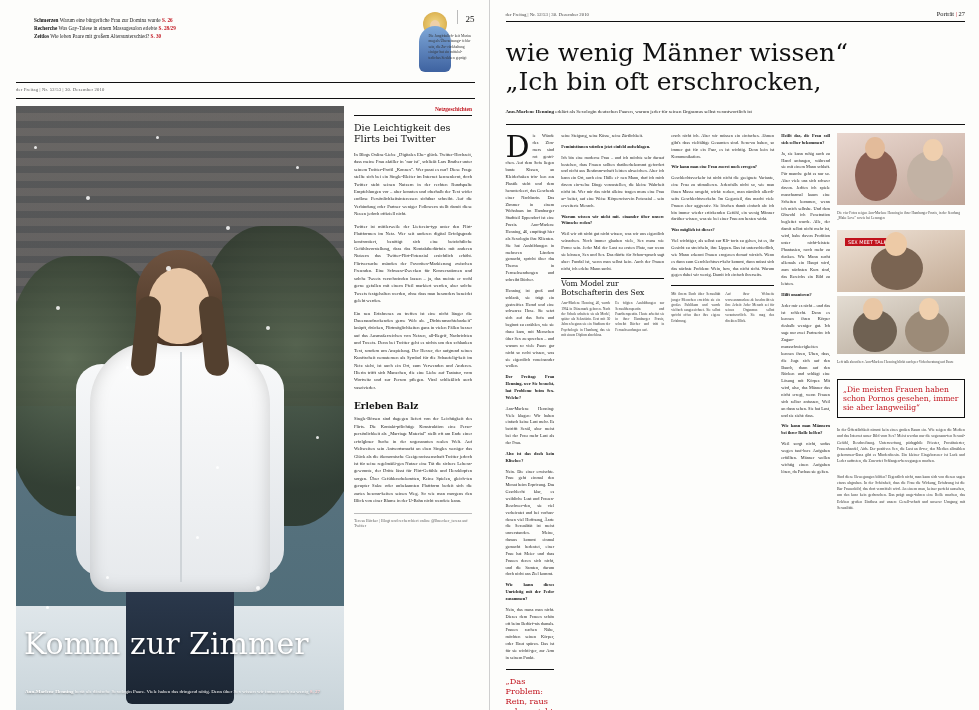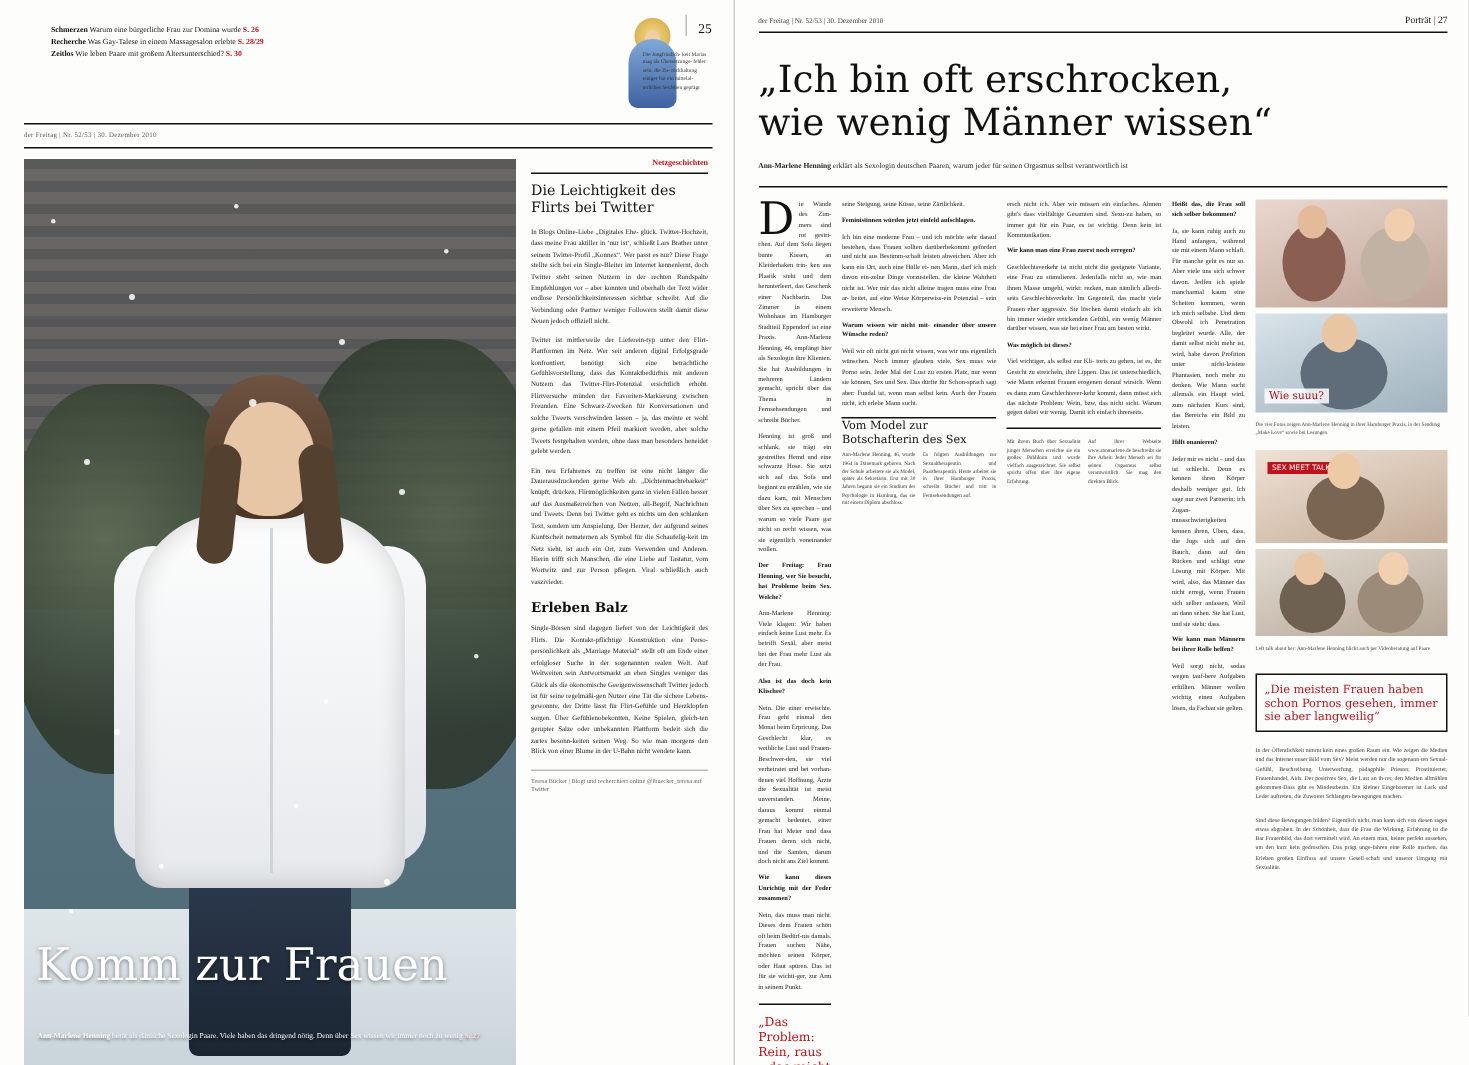--- a/index.html
+++ b/index.html
@@ -159,21 +159,21 @@
             <i style="left:300px;top:330px;width:3px;height:3px"></i>
             <i style="left:60px;top:380px;width:4px;height:4px"></i>
             <i style="left:180px;top:430px;width:3px;height:3px"></i>
             <i style="left:240px;top:480px;width:4px;height:4px"></i>
             <i style="left:30px;top:500px;width:3px;height:3px"></i>
             <i style="left:150px;top:160px;width:5px;height:5px"></i>
             <i style="left:200px;top:360px;width:3px;height:3px"></i>
             <i style="left:90px;top:470px;width:3px;height:3px"></i>
           </div>
           <div class="ptitle">
-            <span>Komm zur Frauen</span>
+            <span>Komm zur Zimmer</span>
           </div>
           <div class="pdeck">
             <b>Ann-Marlene Henning</b><span> berät als dänische Sexologin Paare. Viele haben das dringend nötig. Denn über Sex wissen wir immer noch zu wenig</span>
             <span class="pg">S. 27</span>
           </div>
 
         </div>
 
         <div class="lcol">
           <div class="kicker">Netzgeschichten</div>
@@ -196,22 +196,22 @@
       <div class="rtop">
         <div>der Freitag  |  Nr. 52/53  |  30. Dezember 2010</div>
         <div class="sect">
           <span>Porträt</span>
           <span style="color:#c0121c"> | </span>
           <span>27</span>
         </div>
       </div>
 
       <div class="headline">
+        <div>wie wenig Männer wissen“</div>
         <div>„Ich bin oft erschrocken,</div>
-        <div>wie wenig Männer wissen“</div>
       </div>
 
       <div class="standfirst">
         <b>Ann-Marlene Henning</b><span> erklärt als Sexologin deutschen Paaren, warum jeder für seinen Orgasmus selbst verantwortlich ist</span>
       </div>
 
       <div class="rgrid">
 
         <div class="rcol">
           <p class="dropcapwrap"><span class="dropcap">D</span><span>ie Wände des Zim- mers sind rot gestri- chen. Auf dem Sofa liegen bunte Kissen, an Kleiderhaken trin- ken aus Plastik steht und dem herunterleert, das Geschenk einer Nachbarin. Das Zimmer in einem Wohnhaus im Hamburger Stadtteil Eppendorf ist eine Praxis. Ann-Marlene Henning, 46, empfängt hier als Sexologin ihre Klienten. Sie hat Ausbildungen in mehreren Ländern gemacht, spricht über das Thema in Fernsehsendungen und schreibt Bücher.</span></p>
@@ -262,27 +262,20 @@
 
         <div class="photos">
           <div class="pic pc1">
             <div class="sil">
               <div class="b" style="left:18px;bottom:4px;width:42px;height:52px;background:#8a5f52"></div>
               <div class="b" style="left:28px;bottom:46px;width:20px;height:22px;background:#e3bb9a"></div>
               <div class="b" style="right:12px;bottom:4px;width:46px;height:50px;background:#c2b2a4"></div>
               <div class="b" style="right:22px;bottom:44px;width:20px;height:22px;background:#efcfae"></div>
             </div>
           </div>
-          <div class="pic pc2">
-            <div class="sil">
-              <div class="b" style="left:30px;bottom:2px;width:58px;height:48px;background:#5e6d79"></div>
-              <div class="b" style="left:44px;bottom:40px;width:24px;height:26px;background:#e8c6a4"></div>
-            </div>
-            <div class="tvlabel">Wie suuu?</div>
-          </div>
           <div class="ph-cap">Die vier Fotos zeigen Ann-Marlene Henning in ihrer Hamburger Praxis, in der Sendung „Make Love“ sowie bei Lesungen</div>
 
           <div class="pic pc3">
             <div class="smtitle">SEX MEET TALK</div>
             <div class="sil">
               <div class="b" style="left:34px;bottom:2px;width:52px;height:44px;background:#7a6452"></div>
               <div class="b" style="left:48px;bottom:36px;width:22px;height:24px;background:#edcaa6"></div>
             </div>
           </div>
           <div class="pic pc4">

